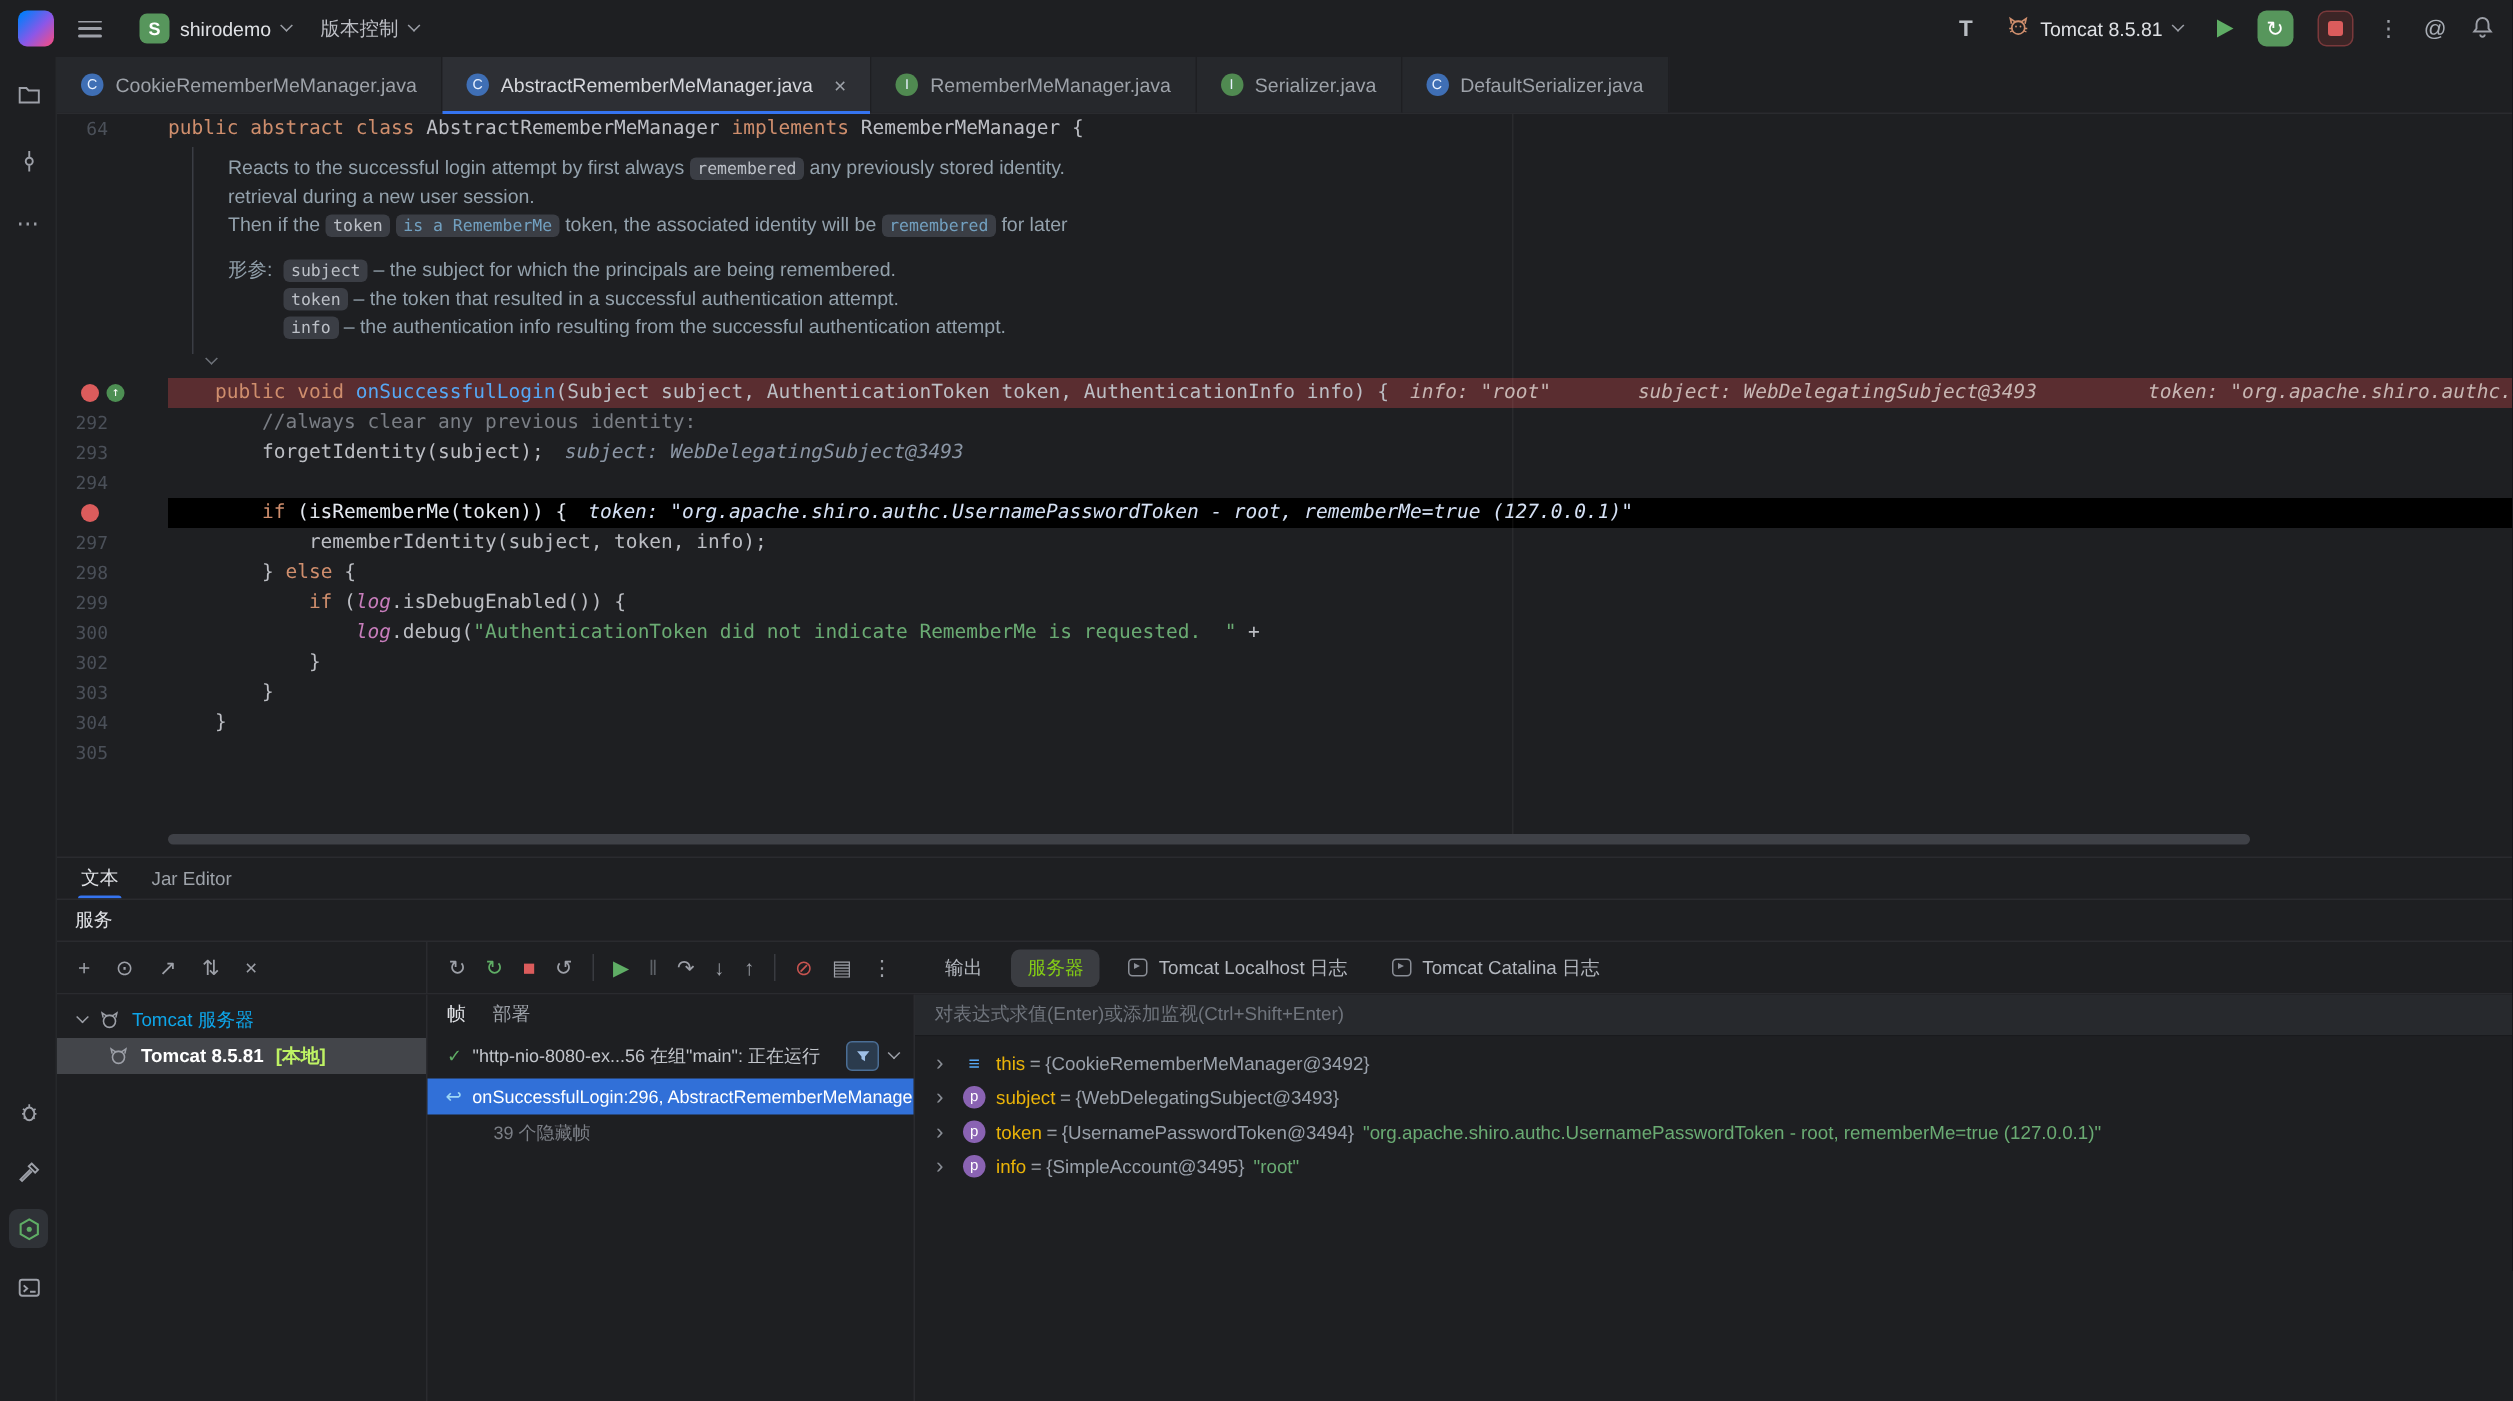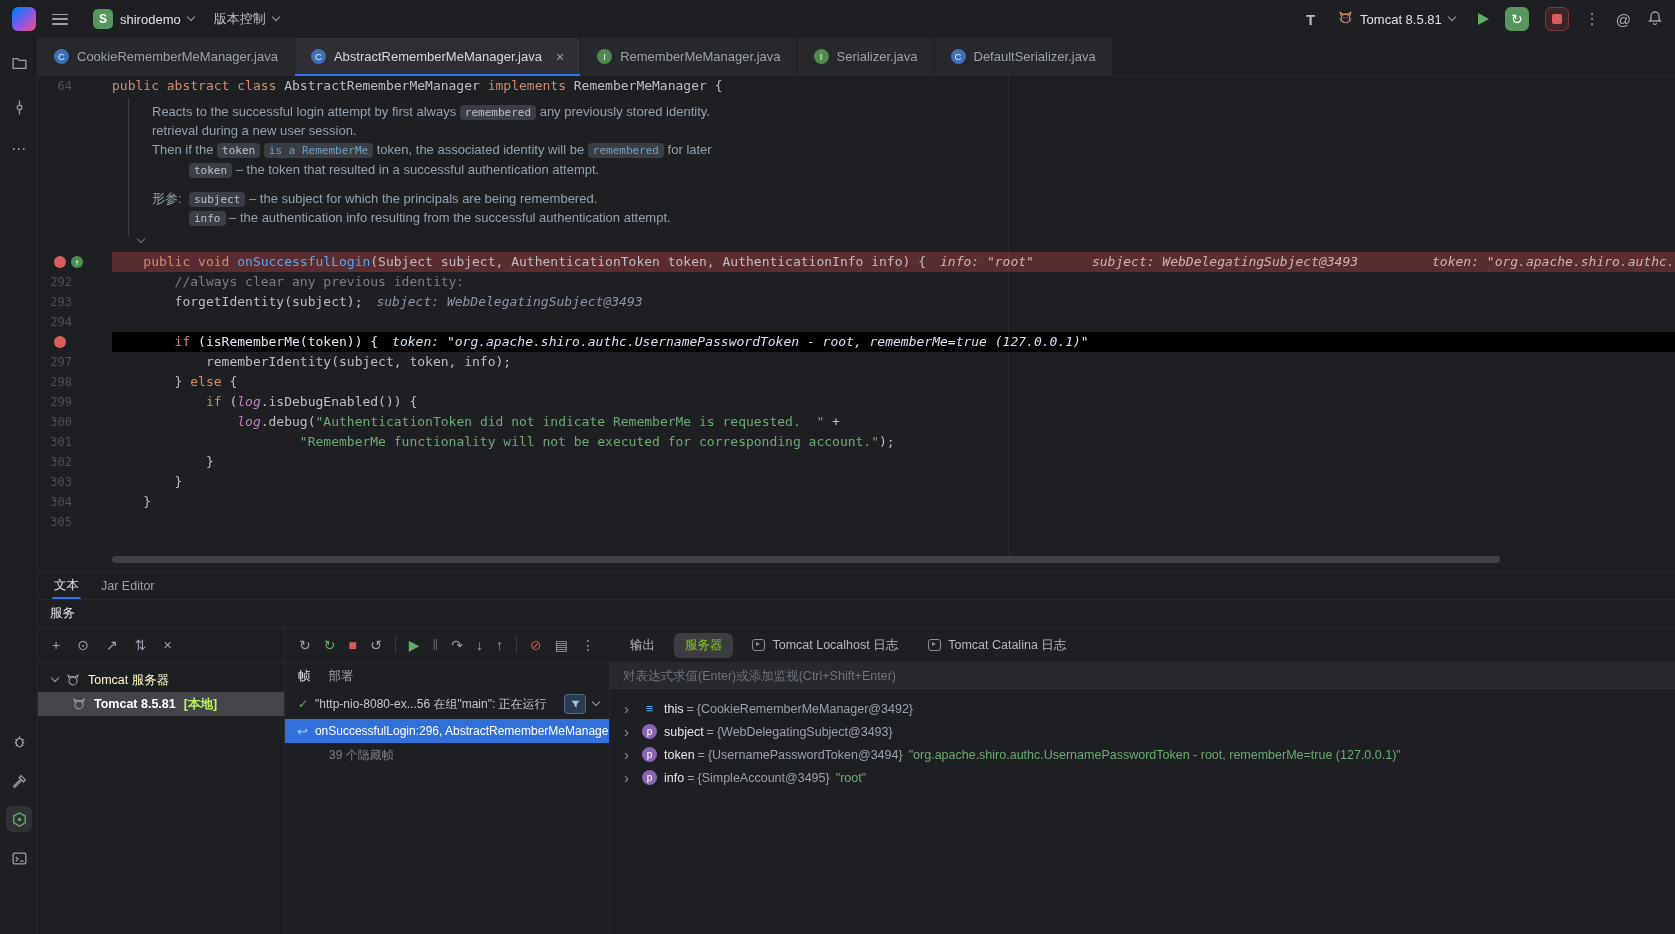--- a/index.html
+++ b/index.html
@@ -90,21 +90,21 @@
 .vsep{width:1px;height:18px;background:#393b40}
 #svc-view-tabs{display:flex;gap:8px;align-items:center;margin-left:10px;font-size:12.5px}
 .vtab{display:flex;align-items:center;gap:7px;padding:4px 11px;border-radius:6px;color:#b4b8bf;white-space:nowrap}
 .vtab.active{background:#3b3d42;color:#84cc16}
 .conico{width:13px;height:12px;border:1.2px solid #8a8e96;border-radius:3px;position:relative;display:inline-block}
 .conico:after{content:"";position:absolute;left:3px;top:2.2px;border-left:4px solid #8a8e96;border-top:2.6px solid transparent;border-bottom:2.6px solid transparent}
 
 
 .panels{position:absolute;top:663px;left:38px;right:0;bottom:0;display:flex;background:#1e1f22}
 .ptree{width:247px;border-right:1px solid #2a2b2f;padding-top:5px}
-.trow{height:24px;display:flex;align-items:center;gap:8px;padding-left:14px;font-size:12.5px;color:#fef9c3;white-space:nowrap}
+.trow{height:24px;display:flex;align-items:center;gap:8px;padding-left:14px;font-size:12.5px;color:#0ea5e9;white-space:nowrap}
 .trow .cat{width:14px;height:14px;color:#9da0a8}
 .trow.sel{background:#43454a;padding-left:34px;color:#fff;font-weight:bold}
 .tsuffix{color:#bef264}
 .pframes{width:325px;border-right:1px solid #2a2b2f;display:flex;flex-direction:column}
 .ftabs{height:26px;display:flex;gap:18px;align-items:center;padding-left:13px;font-size:12.5px;color:#9da2a9}
 .ftab.active{color:#dfe1e5}
 .fthread{height:30px;display:flex;align-items:center;gap:7px;padding:0 10px 0 13px;font-size:12px;color:#c3c6cc}
 .fcheck{color:#5fad65;font-size:12px}
 .ttxt{flex:1;white-space:nowrap;overflow:hidden}
 .filterbtn{width:22px;height:20px;border:1px solid #4b6e95;background:#2b3b4d;border-radius:4px;display:flex;align-items:center;justify-content:center;flex:none}
@@ -112,21 +112,21 @@
 .farrow{color:#9ed7f5;font-size:13px}
 .fhidden{height:24px;display:flex;align-items:center;padding-left:44px;color:#7b7f86;font-size:12px}
 .pwatch{flex:1;display:flex;flex-direction:column;min-width:0}
 .evalrow{height:28px;background:#27292d;border-bottom:1px solid #191a1d;display:flex;align-items:center;padding-left:13px;color:#6f747c;font-size:12.5px;white-space:nowrap;overflow:hidden}
 #watch-rows{padding-top:6px}
 .wrow{height:23px;display:flex;align-items:center;padding-left:14px;font-size:12.5px;white-space:nowrap;overflow:hidden}
 .wchev{color:#8a8e96;width:15px;font-size:15px;line-height:1;margin-right:3px}
 .wicon{width:15px;height:15px;margin-right:7px;display:flex;align-items:center;justify-content:center;font-style:normal;flex:none}
 .wi-param{border-radius:50%;background:#8a63b3;color:#fff;font-size:10px;line-height:1}
 .wi-this{color:#56a8f5;font-size:13px;font-weight:bold}
-.wname{color:#e5e5e5}
+.wname{color:#eab308}
 .weq{color:#9da1a8;margin:0 3px}
 .wval{color:#9aa1ab}
 .wstr{color:#6aab73;margin-left:6px}
 </style>
 </head>
 <body>
 
 <div id="app">
 
   <header class="hdr">
@@ -243,22 +243,22 @@
   <main class="editor">
     <div id="codelines">
         <div class="cl">
           <span class="g">64</span>
           <pre class="code"><span class="tk-k">public abstract class </span><span class="tk-t">AbstractRememberMeManager </span><span class="tk-k">implements </span><span class="tk-t">RememberMeManager {</span></pre>
         </div>
         <div class="docblk">
           <div class="docline"><span class="doct">Reacts to the successful login attempt by first always </span><span class="chip">remembered</span><span class="doct"> any previously stored identity.</span></div>
           <div class="docline"><span class="doct">retrieval during a new user session.</span></div>
           <div class="docline"><span class="doct">Then if the </span><span class="chip">token</span><span class="doct"> </span><span class="chip link">is a RememberMe</span><span class="doct"> token, the associated identity will be </span><span class="chip link">remembered</span><span class="doct"> for later</span></div>
+          <div class="docline p0"><span class="plabel">形参:</span><span class="chip">subject</span><span class="doct"> – the subject for which the principals are being remembered.</span></div>
           <div class="docline"><span class="plabel"></span><span class="chip">token</span><span class="doct"> – the token that resulted in a successful authentication attempt.</span></div>
-          <div class="docline p0"><span class="plabel">形参:</span><span class="chip">subject</span><span class="doct"> – the subject for which the principals are being remembered.</span></div>
           <div class="docline"><span class="plabel"></span><span class="chip">info</span><span class="doct"> – the authentication info resulting from the successful authentication attempt.</span></div>
           <div class="doctoggle">
             <i class="chev"></i>
           </div>
         </div>
         <div class="cl bp">
           <span class="g">
             <i class="gdot r1"></i>
             <i class="gdot gr">↑</i>
           </span>
@@ -290,24 +290,20 @@
           <span class="g">298</span>
           <pre class="code"><span class="tk-t">        } </span><span class="tk-k">else</span><span class="tk-t"> {</span></pre>
         </div>
         <div class="cl">
           <span class="g">299</span>
           <pre class="code"><span class="tk-k">            if </span><span class="tk-t">(</span><span class="tk-f">log</span><span class="tk-t">.isDebugEnabled()) {</span></pre>
         </div>
         <div class="cl">
           <span class="g">300</span>
           <pre class="code"><span class="tk-t">                </span><span class="tk-f">log</span><span class="tk-t">.debug(</span><span class="tk-s">"AuthenticationToken did not indicate RememberMe is requested.  "</span><span class="tk-t"> +</span></pre>
-        </div>
-        <div class="cl">
-          <span class="g">301</span>
-          <pre class="code"><span class="tk-t">                        </span><span class="tk-s">"RememberMe functionality will not be executed for corresponding account."</span><span class="tk-t">);</span></pre>
         </div>
         <div class="cl">
           <span class="g">302</span>
           <pre class="code"><span class="tk-t">            }</span></pre>
         </div>
         <div class="cl">
           <span class="g">303</span>
           <pre class="code"><span class="tk-t">        }</span></pre>
         </div>
         <div class="cl">

